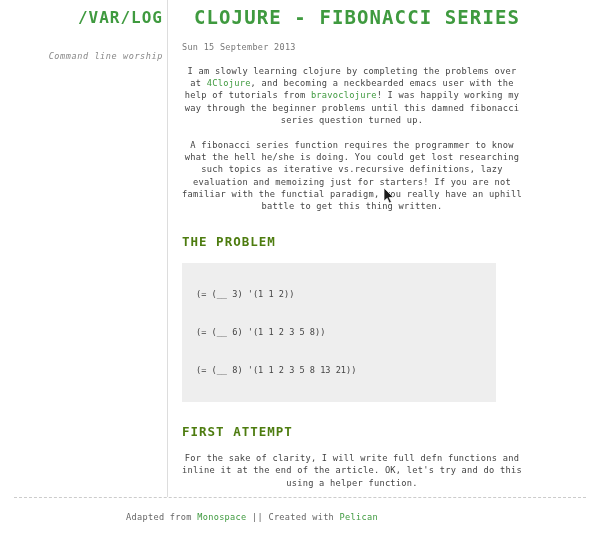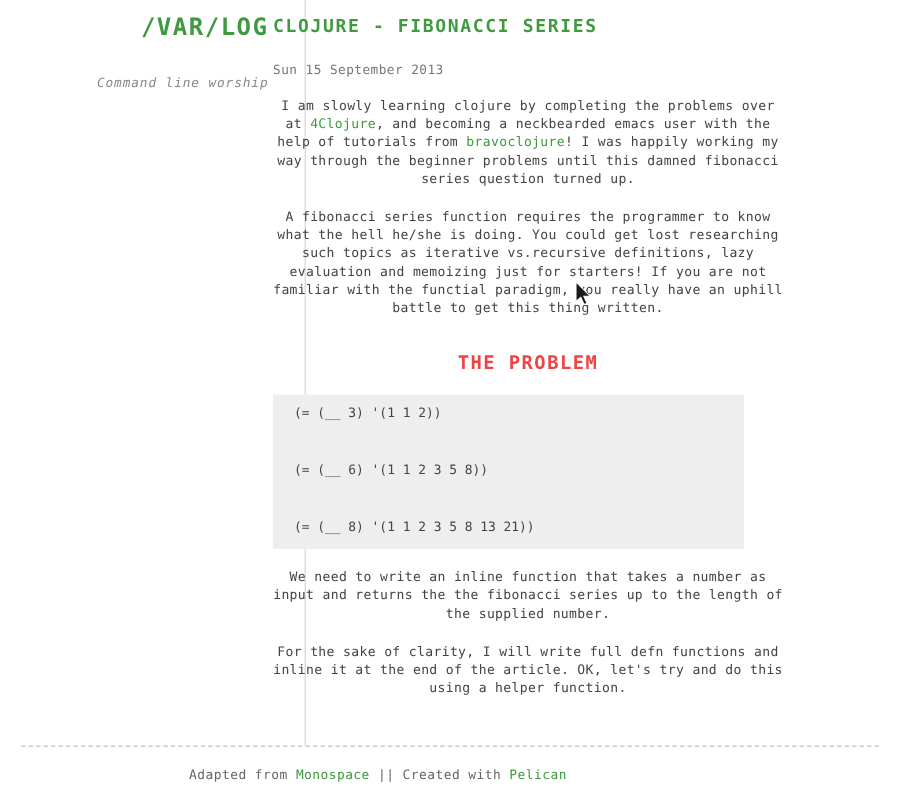--- a/index.html
+++ b/index.html
@@ -23,23 +23,22 @@
   
   .sidebar {
     position: absolute;
     left: 0;
     top: 0;
     width: 168px;
     height: 497px;
     border-right: 1px solid #dddddd;
     box-sizing: border-box;
     text-align: right;
-    padding-right: 24px;
+    padding-right: 4px;
     padding-top: 8px;
-    margin-left: 36px;
   }
   .site-title {
     font-family: "DejaVu Sans Mono", monospace;
     font-size: 16px;
     font-weight: bold;
     letter-spacing: 1px;
     color: #3f9a3f;
     margin: 0;
     line-height: 20px;
   }
@@ -55,25 +54,25 @@
   
   .content {
     position: absolute;
     left: 182px;
     top: 0;
     width: 340px;
     padding-top: 7px;
   }
   h1.post-title {
     font-family: "DejaVu Sans Mono", monospace;
-    font-size: 12px;
+    font-size: 19px;
     font-weight: bold;
     letter-spacing: 1.1px;
     color: #3f9a3f;
-    margin: 0 0 0 0;
+    margin: 0 0 0 12px;
     line-height: 20px;
   }
   .post-date {
     font-size: 8.5px;
     color: #777777;
     margin-top: 15px;
     margin-bottom: 0;
     letter-spacing: 0.3px;
   }
   p.body-text {
@@ -83,28 +82,27 @@
     margin: 13px 0 0 0;
     letter-spacing: 0.25px;
     text-align: center;
   }
   p.body-text a { color: #3f9a3f; text-decoration: none; }
   h2.section-title {
     font-family: "DejaVu Sans Mono", monospace;
     font-size: 12.5px;
     font-weight: bold;
     letter-spacing: 1px;
-    color: #ef4444;
+    color: #4d7c0f;
     margin: 22px 0 0 0;
-    text-align: center;
   }
   pre.code-block {
     background: #eeeeee;
     margin: 14px 0 0 0;
-    padding: 4px 14px;
+    padding: 22px 14px;
     font-family: "DejaVu Sans Mono", monospace;
     font-size: 8.6px;
     line-height: 19px;
     color: #444444;
     white-space: pre;
     box-sizing: border-box;
     width: 314px;
   }
   
   .footer-rule {
@@ -159,22 +157,22 @@
 
     <h2 class="section-title">THE PROBLEM</h2>
 
 
     <pre class="code-block">(= (__ 3) '(1 1 2))
 
 (= (__ 6) '(1 1 2 3 5 8))
 
 (= (__ 8) '(1 1 2 3 5 8 13 21))</pre>
 
-    <p class="body-text">We need to write an inline function that takes a number as input and returns the the fibonacci series up to the length of the supplied number.</p>
 
+    <h2 class="section-title">FIRST ATTEMPT</h2>
 
     <p class="body-text">For the sake of clarity, I will write full defn functions and inline it at the end of the article. OK, let's try and do this using a helper function.</p>
 
   </div>
 
   <div class="footer-rule"></div>
   <div class="footer">
     <span>Adapted from </span><a href="#">Monospace</a><span> || Created with </span><a href="#">Pelican</a>
   </div>
 

